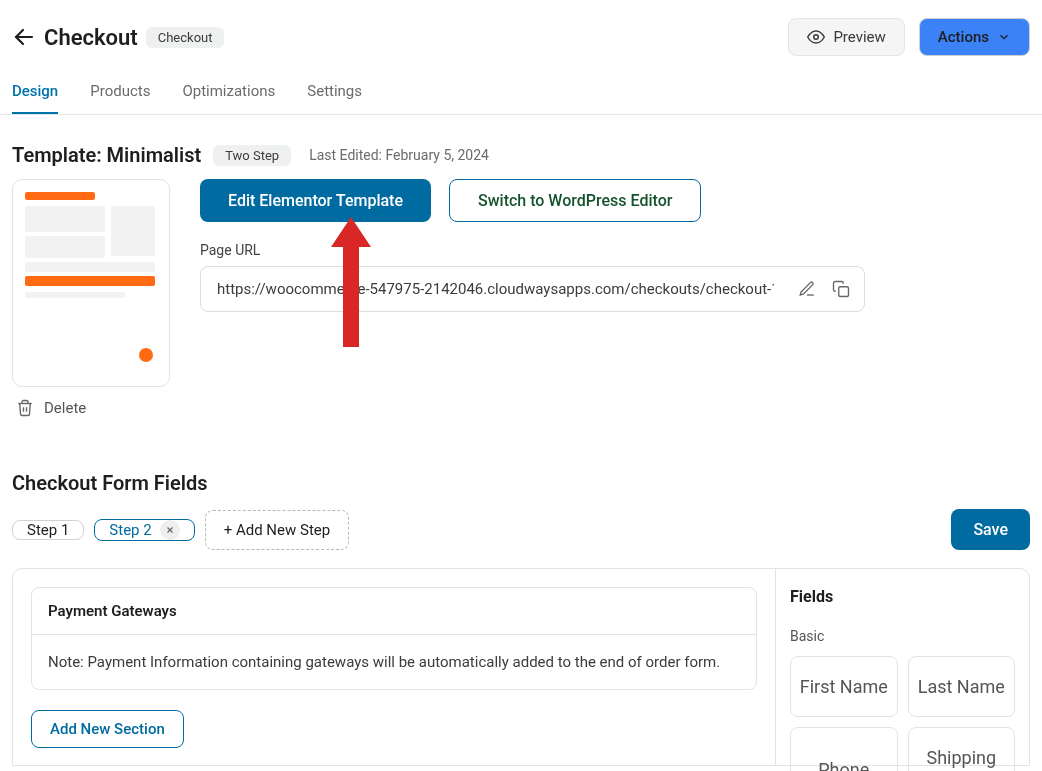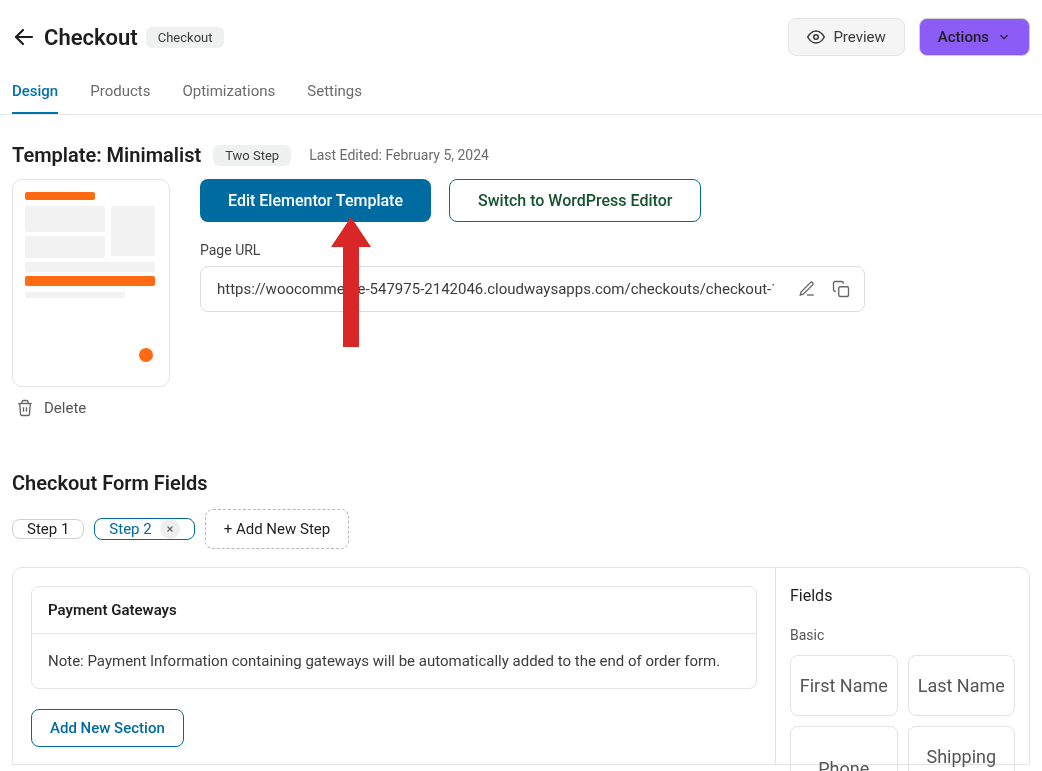--- a/index.html
+++ b/index.html
@@ -6,21 +6,21 @@
 body { background: #fff; color: #1e1e1e; width: 1042px; height: 771px; overflow: hidden; position: relative; }
 
 .header { display: flex; align-items: center; justify-content: space-between; padding: 18px 12px 8px 12px; }
 .header-left { display: flex; align-items: center; gap: 8px; }
 .back-arrow { width: 24px; height: 24px; cursor: pointer; }
 .page-title { font-size: 22px; font-weight: 600; }
 .pill { background: #eff0f0; color: #3c3c3c; font-size: 13px; padding: 3px 12px; border-radius: 6px; }
 .header-right { display: flex; gap: 14px; }
 .btn { display: inline-flex; align-items: center; gap: 8px; padding: 9px 18px; border-radius: 8px; font-size: 15px; cursor: pointer; border: 1px solid #ddd; background: #fff; }
 .btn-preview { background: #f5f5f5; border-color: #e4e4e4; color: #3a3a3a; }
-.btn-actions { background: #8b5cf6; border-color: #d0d0d0; color: #1e1e1e; font-weight: 500; }
+.btn-actions { background: #3b82f6; border-color: #d0d0d0; color: #1e1e1e; font-weight: 500; }
 .chev-down { width: 14px; height: 14px; }
 
 .tabs { display: flex; gap: 32px; padding: 18px 12px 0 12px; border-bottom: 1px solid #e6e6e6; }
 .tab { padding-bottom: 12px; font-size: 15px; color: #6b6b6b; cursor: pointer; border-bottom: 2px solid transparent; }
 .tab.active { color: #0073aa; border-bottom-color: #0073aa; font-weight: 500; }
 
 .template-row { display: flex; align-items: center; gap: 12px; padding: 28px 12px 12px 12px; }
 .template-title { font-size: 20px; font-weight: 600; }
 .last-edited { color: #6b6b6b; font-size: 14px; margin-left: 6px; }
 
@@ -52,21 +52,21 @@
 .save-btn { margin-left: auto; background: #006ba1; color: #fff; border: none; padding: 11px 22px; border-radius: 8px; font-size: 16px; font-weight: 500; cursor: pointer; }
 
 .form-area { display: flex; margin: 18px 12px 0 12px; border: 1px solid #e3e3e3; border-radius: 10px 10px 0 0; height: 198px; }
 .form-left { flex: 1; padding: 18px; }
 .gateway-box { border: 1px solid #e3e3e3; border-radius: 8px; margin-bottom: 20px; }
 .gateway-head { padding: 14px 16px; border-bottom: 1px solid #e3e3e3; font-size: 15px; font-weight: 600; }
 .gateway-body { padding: 18px 16px; font-size: 15px; color: #3c3c3c; }
 .add-section-btn { border: 1px solid #006ba1; color: #006ba1; background: #fff; padding: 9px 18px; border-radius: 8px; font-size: 15px; font-weight: 500; cursor: pointer; }
 
 .form-right { width: 254px; border-left: 1px solid #e3e3e3; padding: 18px 14px; }
-.fields-title { font-size: 16px; font-weight: 400; margin-bottom: 22px; }
+.fields-title { font-size: 16px; font-weight: 700; margin-bottom: 22px; }
 .fields-sub { font-size: 14px; color: #555; margin-bottom: 12px; }
 .chip-grid { display: grid; grid-template-columns: 1fr 1fr; gap: 10px; }
 .chip { border: 1px solid #e3e3e3; border-radius: 8px; padding: 18px 4px; font-size: 18px; color: #555; text-align: center; cursor: pointer; display: flex; align-items: center; justify-content: center; min-height: 36px; line-height: 1.3; }
 
 
 .arrow-overlay { position: absolute; left: 331px; top: 217px; pointer-events: none; }
 </style>
 </head>
 <body>
 
@@ -165,20 +165,21 @@
   <div class="step-btn active">
     <span>Step 2</span>
     <span class="step-close">
       <svg width="10" height="10" viewBox="0 0 24 24" fill="none" stroke="#666" stroke-width="3">
           <line x1="18" y1="6" x2="6" y2="18"></line>
           <line x1="6" y1="6" x2="18" y2="18"></line>
         </svg>
     </span>
   </div>
   <div class="step-add">+ Add New Step</div>
+  <button class="save-btn">Save</button>
 </div>
 
 <div class="form-area">
   <div class="form-left">
     <div class="gateway-box">
       <div class="gateway-head">Payment Gateways</div>
       <div class="gateway-body">Note: Payment Information containing gateways will be automatically added to the end of order form.</div>
     </div>
     <button class="add-section-btn">Add New Section</button>
   </div>

